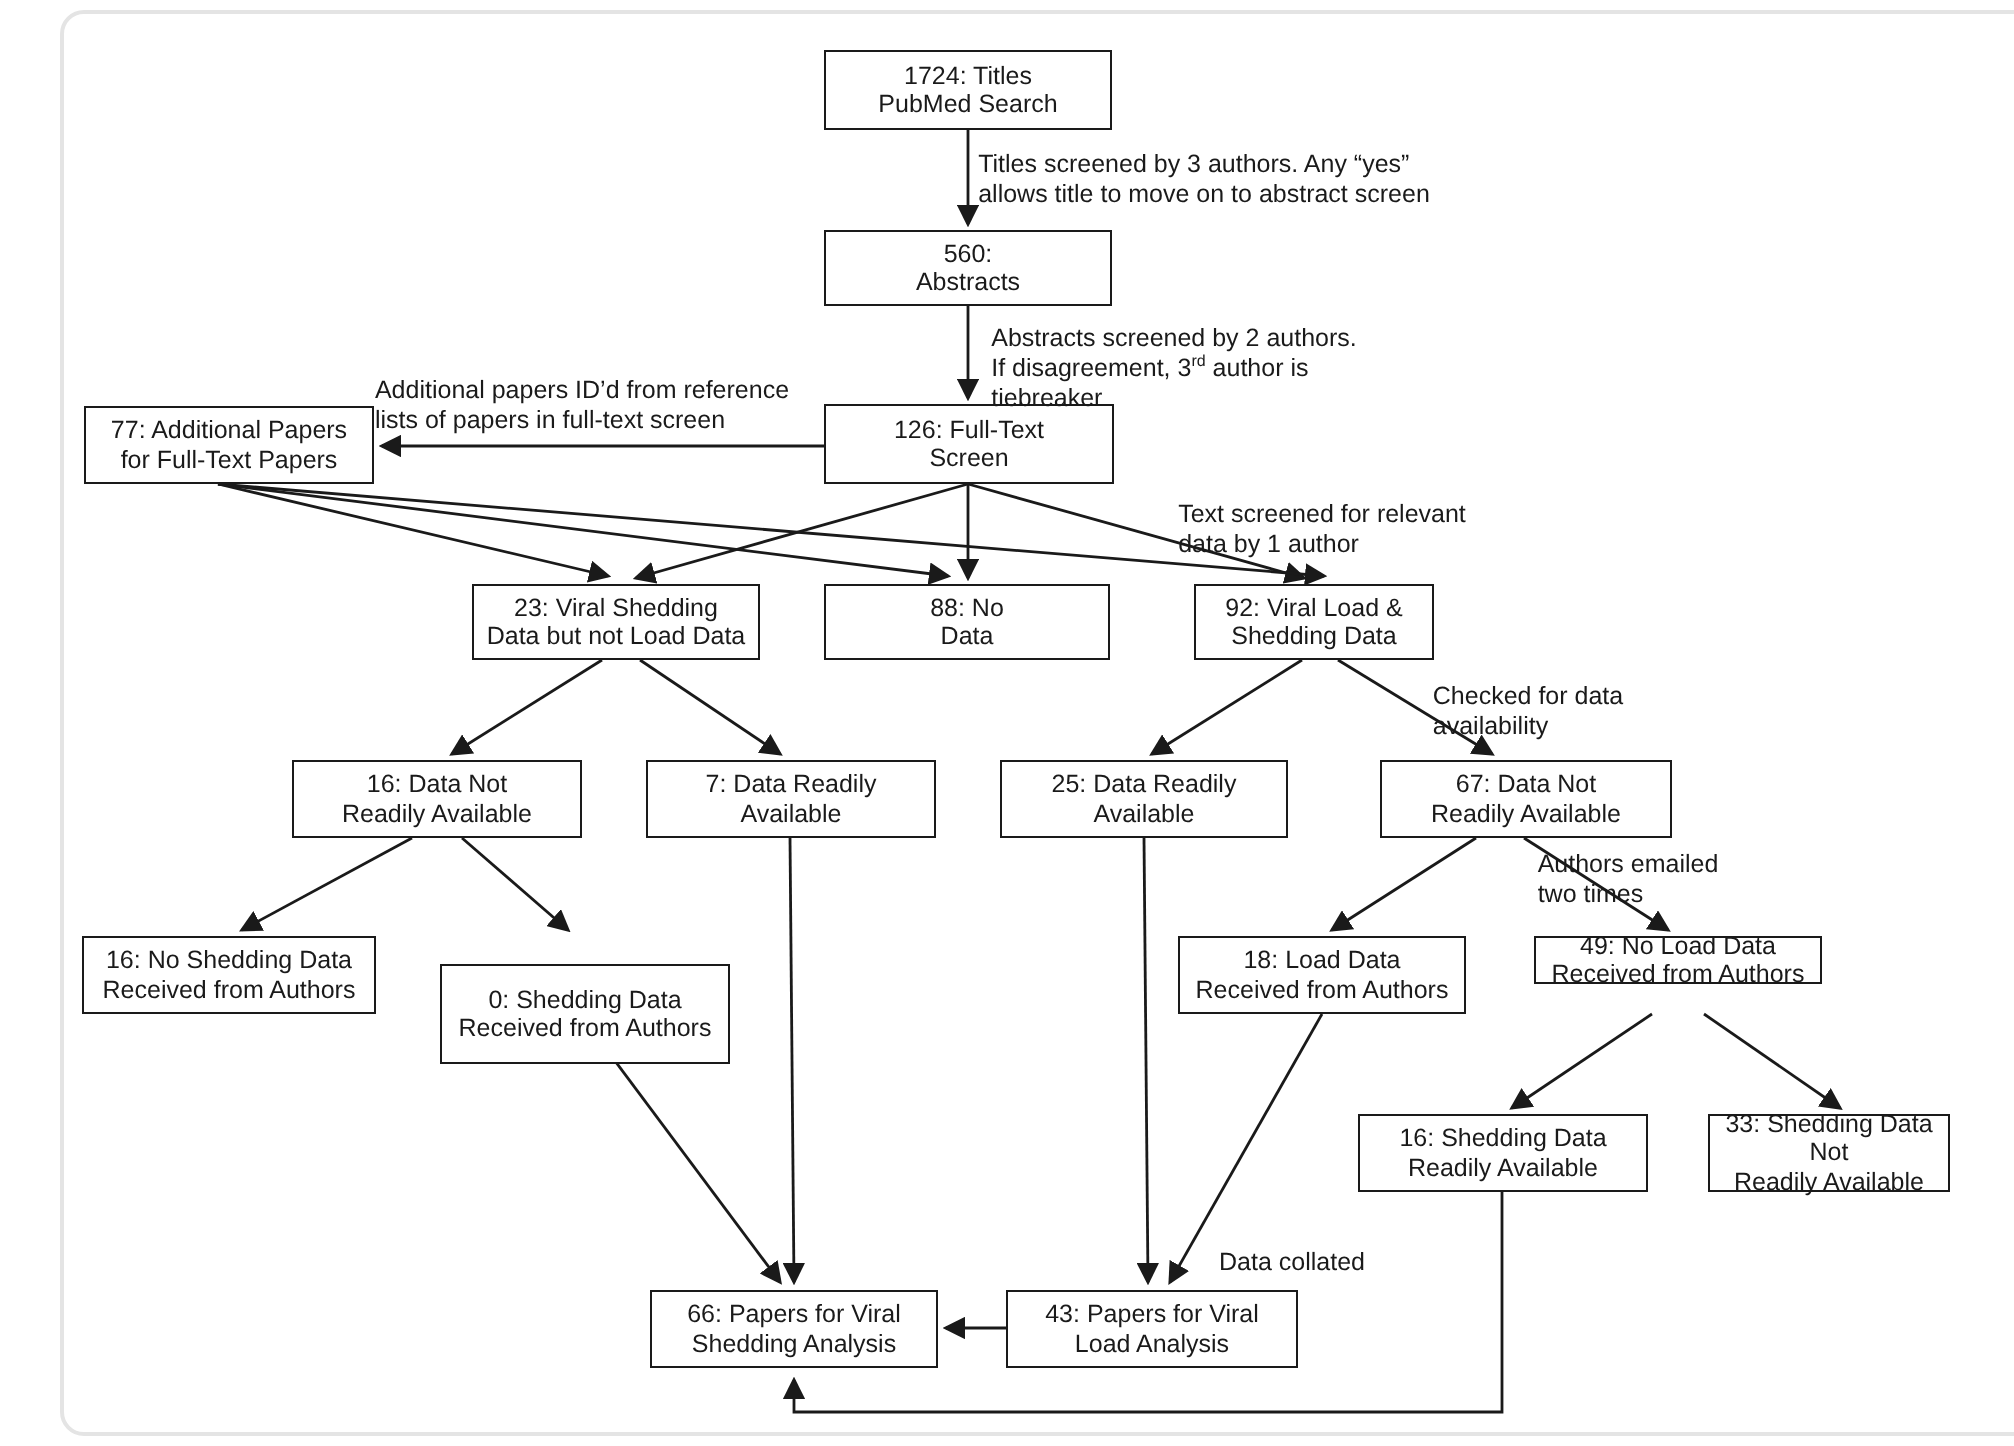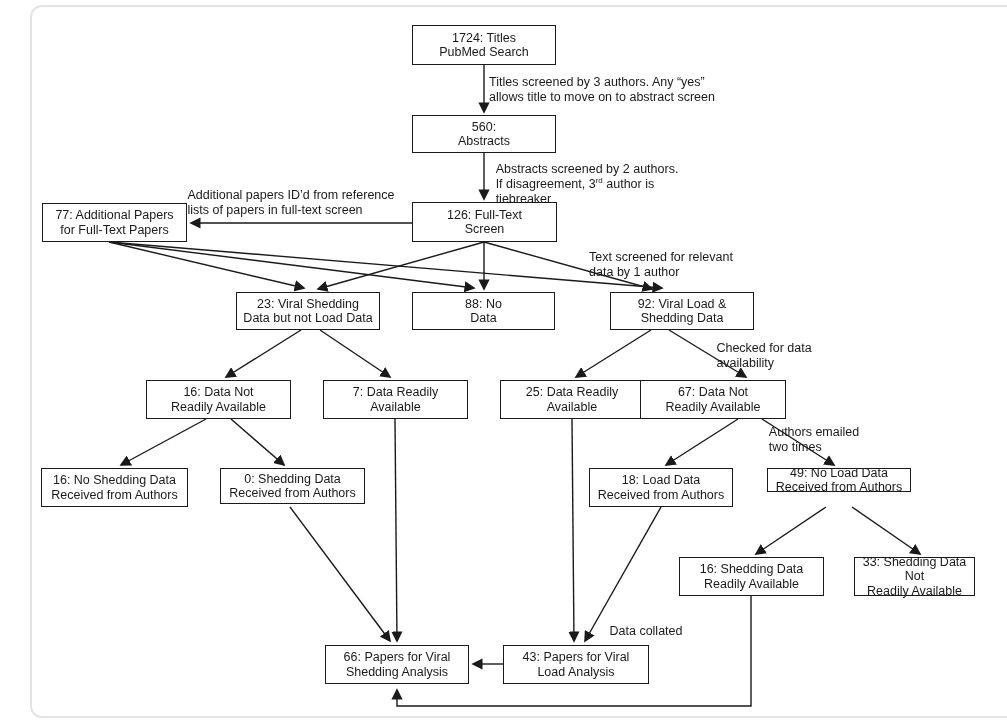--- a/index.html
+++ b/index.html
@@ -72,45 +72,45 @@
     <span>for Full-Text Papers</span>
   </div>
   <div class="node" style="left:212px;top:292px;width:144px;height:38px">
     <span>23: Viral Shedding</span>
     <span>Data but not Load Data</span>
   </div>
   <div class="node" style="left:388px;top:292px;width:143px;height:38px">
     <span>88: No</span>
     <span>Data</span>
   </div>
-  <div class="node" style="left:586px;top:292px;width:144px;height:38px">
+  <div class="node" style="left:573px;top:292px;width:120px;height:38px">
     <span>92: Viral Load &amp;</span>
     <span>Shedding Data</span>
   </div>
   <div class="node" style="left:122px;top:380px;width:145px;height:39px">
     <span>16: Data Not</span>
     <span>Readily Available</span>
   </div>
   <div class="node" style="left:299px;top:380px;width:145px;height:39px">
     <span>7: Data Readily</span>
     <span>Available</span>
   </div>
   <div class="node" style="left:476px;top:380px;width:144px;height:39px">
     <span>25: Data Readily</span>
     <span>Available</span>
   </div>
-  <div class="node" style="left:616px;top:380px;width:146px;height:39px">
+  <div class="node" style="left:666px;top:380px;width:146px;height:39px">
     <span>67: Data Not</span>
     <span>Readily Available</span>
   </div>
   <div class="node" style="left:17px;top:468px;width:147px;height:39px">
     <span>16: No Shedding Data</span>
     <span>Received from Authors</span>
   </div>
-  <div class="node" style="left:196px;top:468px;width:145px;height:36px">
+  <div class="node" style="left:196px;top:482px;width:145px;height:50px">
     <span>0: Shedding Data</span>
     <span>Received from Authors</span>
   </div>
   <div class="node" style="left:565px;top:468px;width:144px;height:39px">
     <span>18: Load Data</span>
     <span>Received from Authors</span>
   </div>
   <div class="node" style="left:743px;top:468px;width:144px;height:24px">
     <span>49: No Load Data</span>
     <span>Received from Authors</span>

